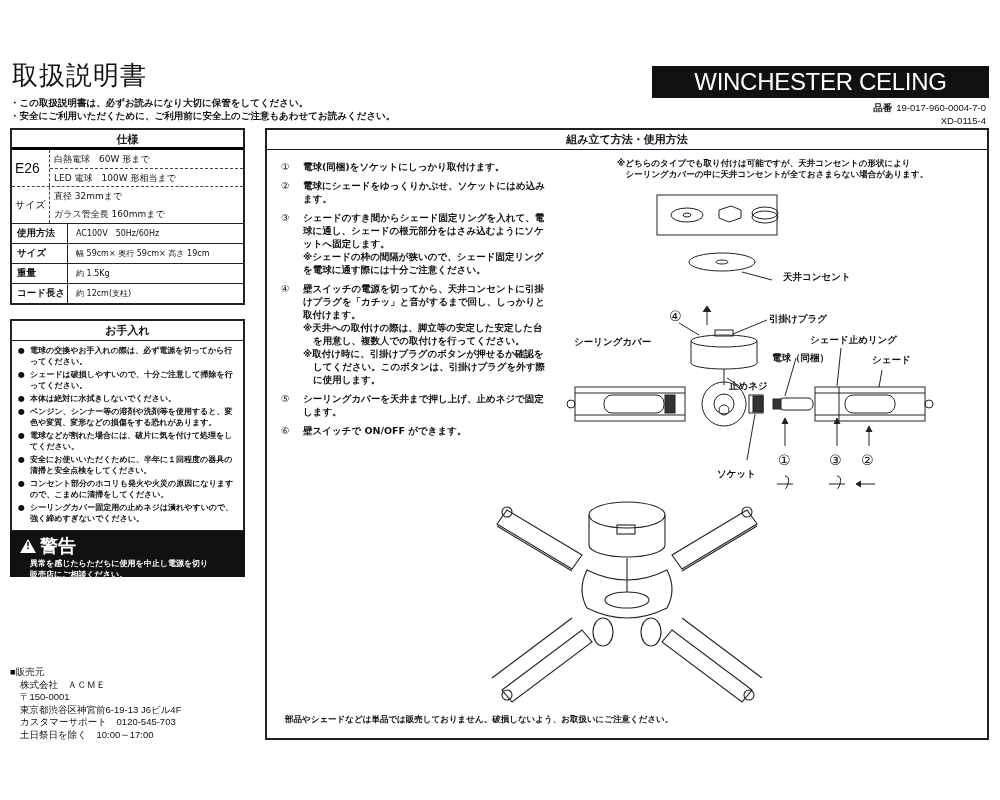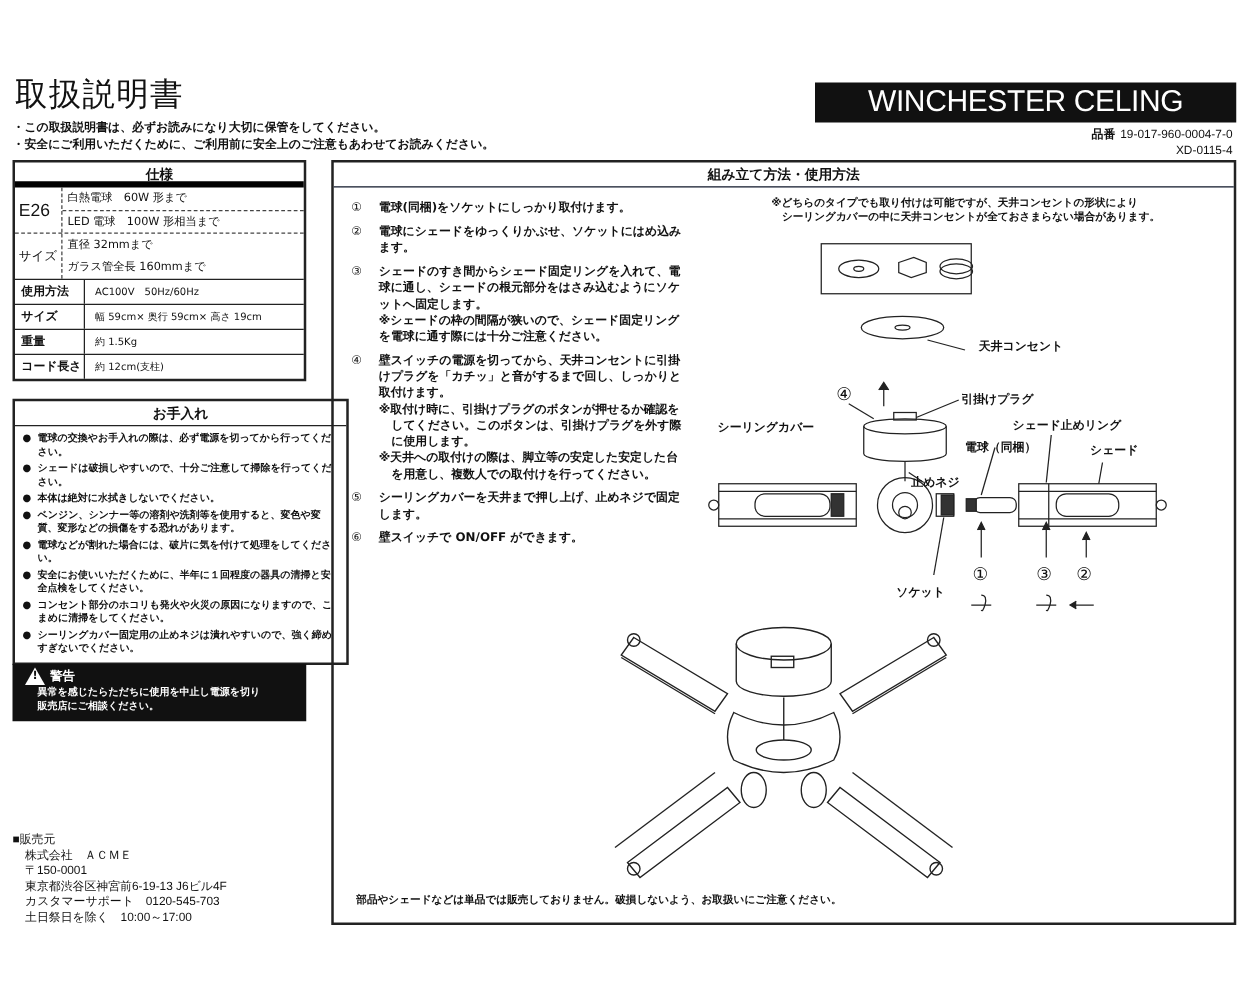--- a/index.html
+++ b/index.html
@@ -9,45 +9,45 @@
   .title { position: absolute; left: 12px; top: 58px; font-size: 26px; font-weight: normal; letter-spacing: 1px; }
   .notes { position: absolute; left: 10px; top: 96px; font-size: 9.5px; line-height: 13px; font-weight: bold; }
 
   .brand { position: absolute; left: 652px; top: 66px; width: 337px; height: 32px; background: #111; color: #fff;
            font-family: "Liberation Sans", sans-serif; font-size: 24px; line-height: 32px; text-align: center; letter-spacing: -0.3px; }
   .partno { position: absolute; right: 14px; top: 101px; font-size: 9.5px; line-height: 13px; text-align: right; font-family: "Liberation Sans", sans-serif; }
   .partno .lbl { font-weight: bold; margin-right: 4px; }
 
   
   .spec { position: absolute; left: 10px; top: 128px; width: 235px; border: 2px solid #222; font-size: 9px; }
-  .spec .hdr { height: 20px; border-bottom: 5px solid #000000; text-align: center; font-weight: bold; font-size: 11px; line-height: 19px; }
+  .spec .hdr { height: 20px; border-bottom: 3px solid #000000; text-align: center; font-weight: bold; font-size: 11px; line-height: 19px; }
   .spec .row { display: flex; border-bottom: 1px solid #222; }
   .spec .row:last-child { border-bottom: none; }
   .spec .key { width: 56px; border-right: 1px solid #222; font-weight: bold; font-size: 9.5px; display: flex; align-items: center; padding-left: 5px; }
   .spec .val { flex: 1; padding-left: 8px; display: flex; align-items: center; height: 19px; font-size: 8px; }
   .bulb { flex: 1; display: flex; flex-direction: column; }
   .bulb .sub { display: flex; }
   .bulb .sub + .sub { border-top: 1px dashed #444; }
   .bulb .subk { width: 38px; display: flex; align-items: center; padding-left: 3px; border-right: 1px dashed #444; }
   .bulb .subk.e26 { font-size: 14px; font-family: "Liberation Sans", sans-serif; }
   .bulb .subk.size { font-size: 10px; }
   .bulb .subv { flex: 1; }
   .bulb .subv div { height: 18px; line-height: 18px; padding-left: 4px; font-size: 9px; }
   .bulb .subv div + div.dash { border-top: 1px dashed #444; }
 
   
-  .care { position: absolute; left: 10px; top: 319px; width: 269px; border: 2px solid #222; }
+  .care { position: absolute; left: 10px; top: 319px; width: 235px; border: 2px solid #222; }
   .care .hdr { height: 20px; border-bottom: 1px solid #222; text-align: center; font-weight: bold; font-size: 11px; line-height: 19px; }
   .care ul { list-style: none; padding: 4px 6px 4px 6px; }
   .care li { position: relative; padding-left: 12px; font-size: 8px; line-height: 11px; margin-bottom: 2px; font-weight: bold; }
   .care li::before { content: "●"; position: absolute; left: 0; top: 0; font-size: 8px; }
 
   
   .warn { position: absolute; left: 10px; top: 531px; width: 235px; height: 46px; background: #111; color: #fff; padding: 3px 10px; }
-  .warn .head { font-size: 10px; font-weight: bold; display: flex; align-items: center; gap: 4px; }
+  .warn .head { font-size: 18px; font-weight: bold; display: flex; align-items: center; gap: 4px; }
   .warn .tri { display: inline-block; width: 0; height: 0; border-left: 8px solid transparent; border-right: 8px solid transparent; border-bottom: 14px solid #fff; position: relative; }
   .warn .tri::after { content: "!"; position: absolute; left: -2px; top: 2px; color: #111; font-size: 9px; font-weight: bold; }
   .warn .body { font-size: 8px; line-height: 11px; font-weight: bold; padding-left: 10px; }
 
   
   .seller { position: absolute; left: 10px; top: 666px; font-size: 9.5px; line-height: 12.5px; font-family: "Liberation Sans", sans-serif; }
   .seller .ind { padding-left: 10px; }
 
   
   .main { position: absolute; left: 265px; top: 128px; width: 724px; height: 612px; border: 2px solid #222; }
@@ -169,22 +169,22 @@
       <span class="num">③</span>
       <div>
         <div>シェードのすき間からシェード固定リングを入れて、電球に通し、シェードの根元部分をはさみ込むようにソケットへ固定します。</div>
         <div class="note">※シェードの枠の間隔が狭いので、シェード固定リングを電球に通す際には十分ご注意ください。</div>
       </div>
     </div>
     <div class="step">
       <span class="num">④</span>
       <div>
         <div>壁スイッチの電源を切ってから、天井コンセントに引掛けプラグを「カチッ」と音がするまで回し、しっかりと取付けます。</div>
+        <div class="note ind">※天井への取付けの際は、脚立等の安定した安定した台を用意し、複数人での取付けを行ってください。</div>
         <div class="note ind">※取付け時に、引掛けプラグのボタンが押せるか確認をしてください。このボタンは、引掛けプラグを外す際に使用します。</div>
-        <div class="note ind">※天井への取付けの際は、脚立等の安定した安定した台を用意し、複数人での取付けを行ってください。</div>
       </div>
     </div>
     <div class="step">
       <span class="num">⑤</span>
       <div>
           <div>シーリングカバーを天井まで押し上げ、止めネジで固定します。</div>
         </div>
     </div>
     <div class="step">
       <span class="num">⑥</span>

